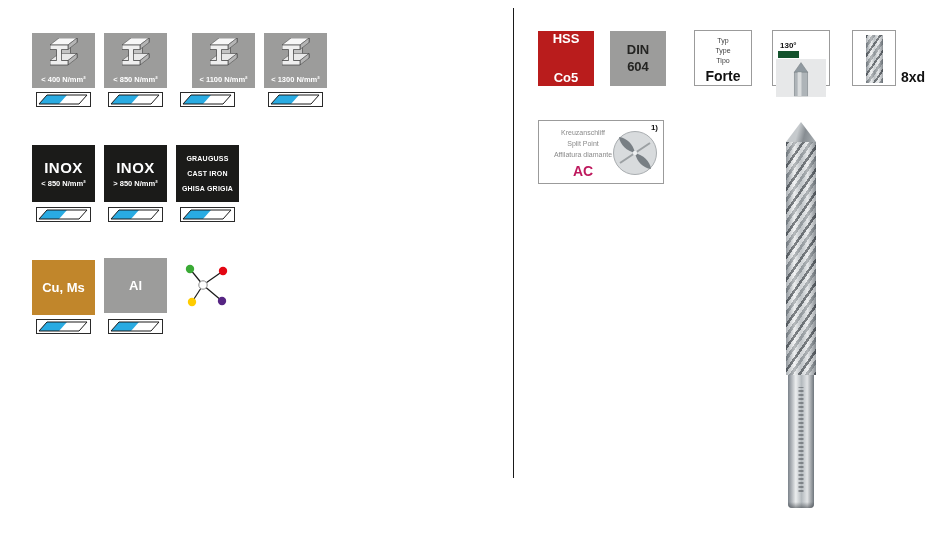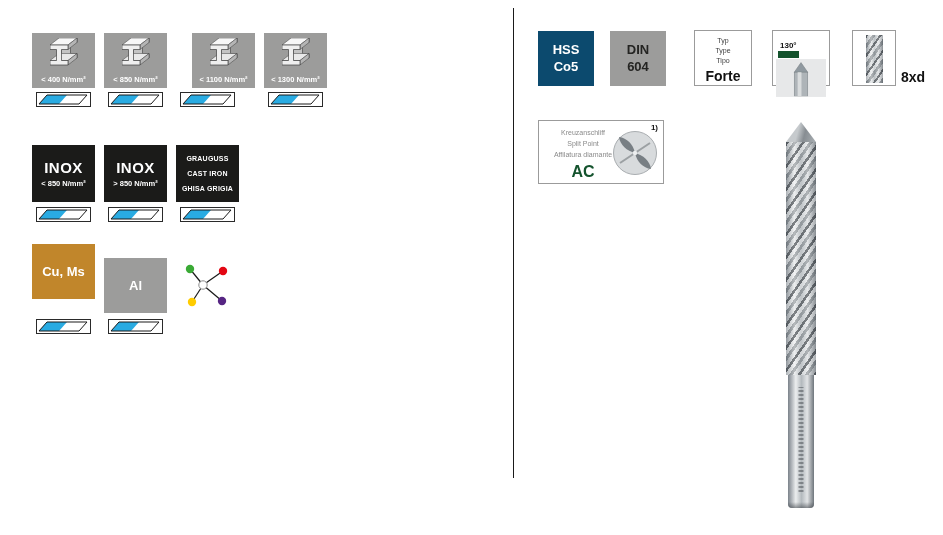--- a/index.html
+++ b/index.html
@@ -38,21 +38,21 @@
 
   
   .divider { position:absolute; left:513px; top:8px; width:1px; height:470px; background:#1a1a1a; }
 
   
   .spec-tile {
     position:absolute; width:56px; height:55px; top:31px;
     display:flex; flex-direction:column; align-items:center; justify-content:center;
     font-weight:bold; font-size:13px; line-height:1.25;
   }
-  .spec-tile.blue { background:#0c4a6e; color:#ffffff; }
+  .spec-tile.blue { background:#b91c1c; color:#ffffff;justify-content:space-between; }
   .spec-tile.grey { background:#9c9c9b; color:#242422; }
 
   .spec-box {
     position:absolute; background:#fff; border:1px solid #9b9b9b;
   }
   .type-box { left:694px; top:30px; width:58px; height:56px; text-align:center; padding-top:5px; }
   .type-lang { font-size:7px; color:#3c3c3c; line-height:1.45; }
   .type-value { font-size:14px; font-weight:bold; color:#111; margin-top:2px; }
 
   .angle-box { left:772px; top:30px; width:58px; height:56px; padding:3px 3px 2px 3px; }
@@ -68,21 +68,21 @@
     width:17px; height:48px; margin:1px auto 0 auto;
     background:
       repeating-linear-gradient(125deg, rgba(45,50,55,.55) 0 2px, rgba(255,255,255,.4) 2px 5px, rgba(90,97,102,.35) 5px 8px, rgba(255,255,255,.18) 8px 11px),
       linear-gradient(90deg,#788087 0%, #e9ebec 30%, #aeb4b8 50%, #dfe2e4 72%, #6e757b 100%);
   }
   .flute-label { position:absolute; left:901px; top:69px; font-size:14px; font-weight:bold; color:#111; }
 
   .point-box { left:538px; top:120px; width:126px; height:64px; padding:7px 4px 4px 6px; }
   .point-lines { width:76px; text-align:center; }
   .point-lang { font-size:7px; color:#8a8a8a; line-height:1.55; }
-  .point-code { font-size:16px; font-weight:bold; color:#14532d; margin-top:2px; }
+  .point-code { font-size:14px; font-weight:bold; color:#be185d; margin-top:2px; }
   .point-photo { position:absolute; right:5px; top:9px; width:46px; height:46px; }
   .point-footnote { position:absolute; right:5px; top:2px; font-size:8px; font-weight:bold; color:#111; }
 
   
   .drill { position:absolute; left:786px; top:122px; width:30px; height:386px; }
   .drill-tip {
     width:30px; height:20px;
     clip-path:polygon(50% 0, 100% 100%, 0 100%);
     background:linear-gradient(105deg,#c6cacd 40%, #878d92 62%, #a9afb3);
   }
@@ -213,21 +213,21 @@
   <svg class="badge" style="left:36px; top:207px;" viewBox="0 0 55 15">
       <use href="#sym-badge"></use>
     </svg>
   <svg class="badge" style="left:108px; top:207px;" viewBox="0 0 55 15">
       <use href="#sym-badge"></use>
     </svg>
   <svg class="badge" style="left:180px; top:207px;" viewBox="0 0 55 15">
       <use href="#sym-badge"></use>
     </svg>
 
-  <div class="tile gold center" style="left:32px; top:244px;">
+  <div class="tile gold center" style="left:32px; top:260px;">
     <div class="metal-title">Cu, Ms</div>
   </div>
   <div class="tile gray center" style="left:104px; top:258px;">
     <div class="metal-title">Al</div>
   </div>
   <div class="tile white center" style="left:176px; top:258px;">
     <svg class="dots-svg" viewBox="0 0 63 55">
         <use href="#sym-dots"></use>
       </svg>
   </div>

